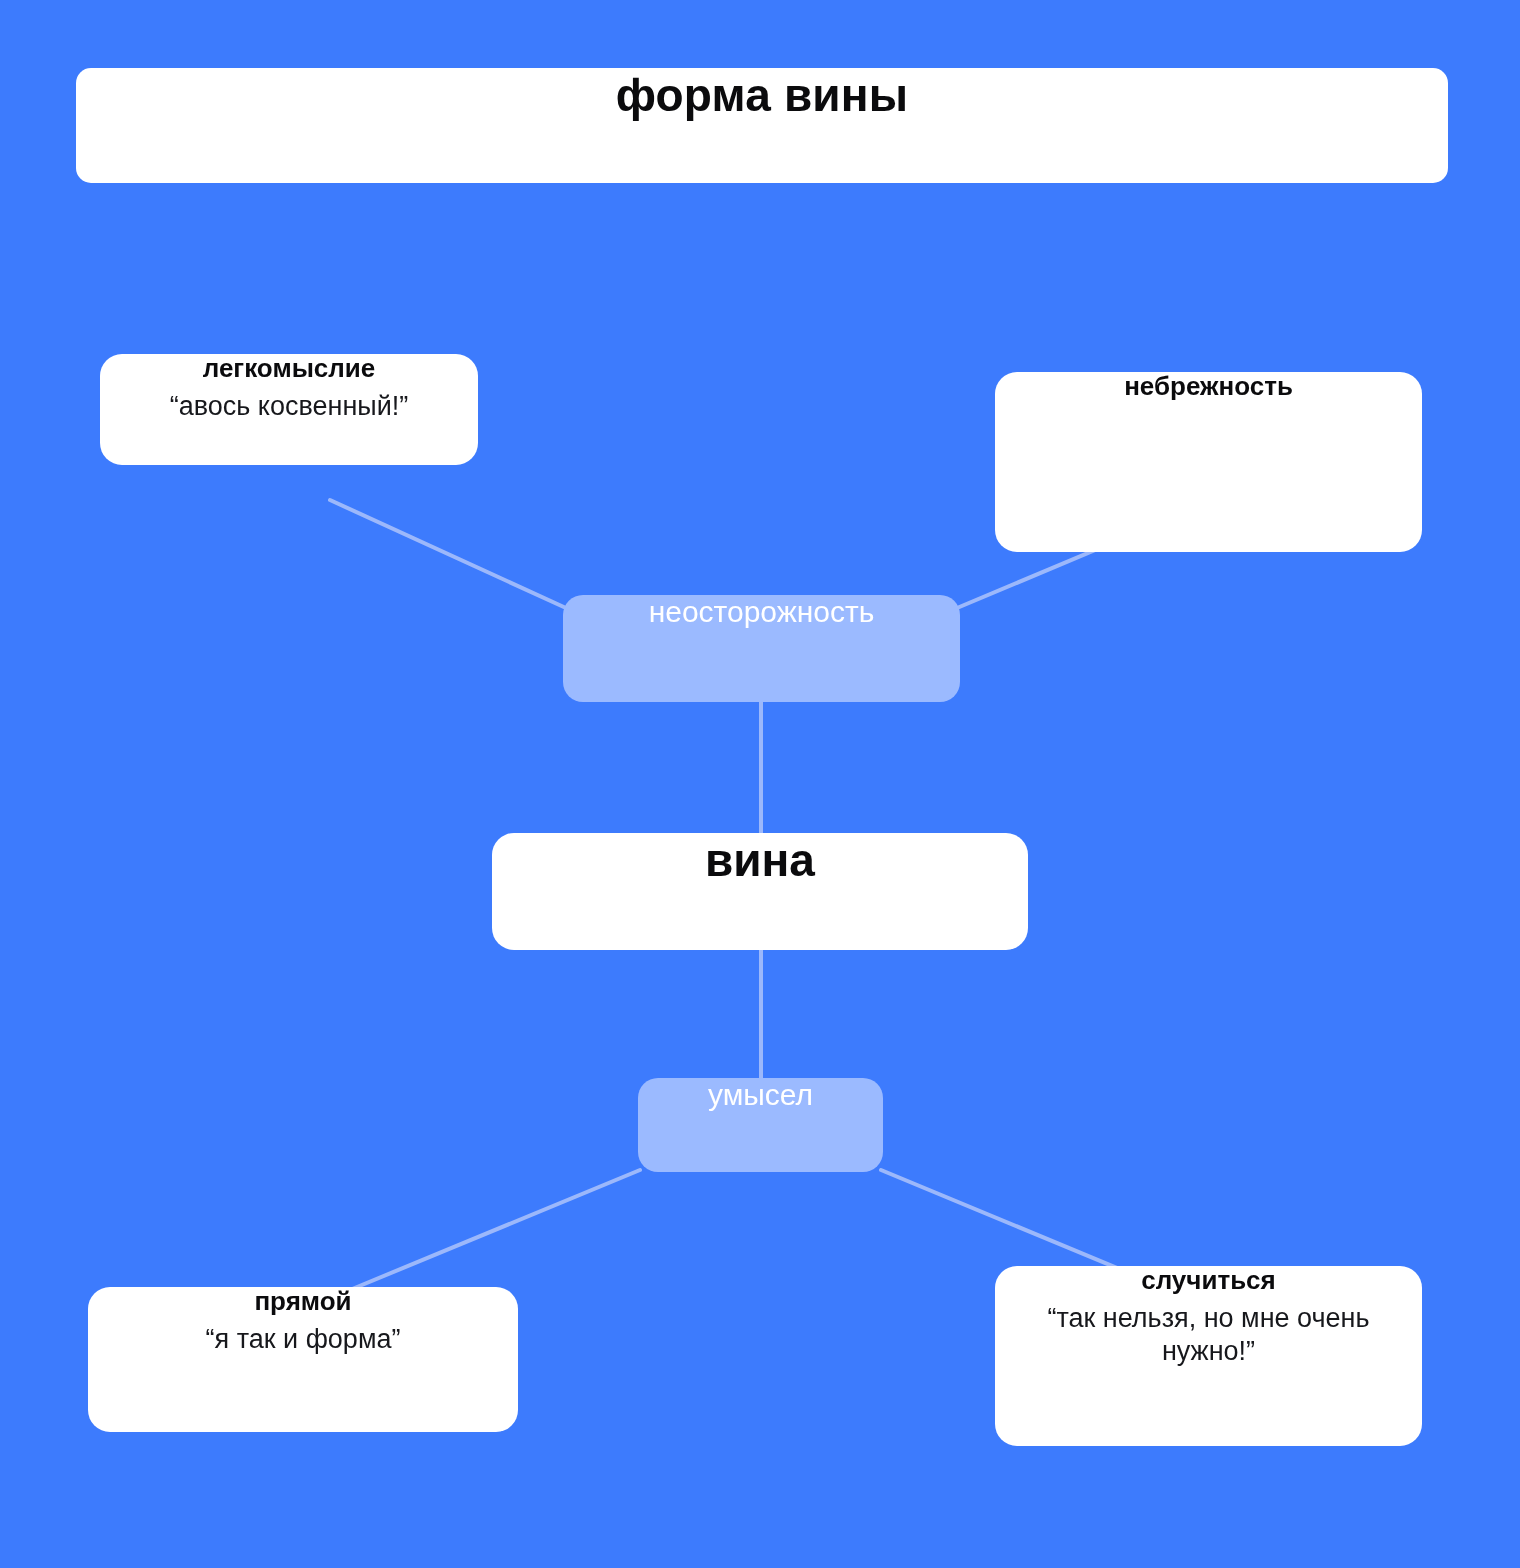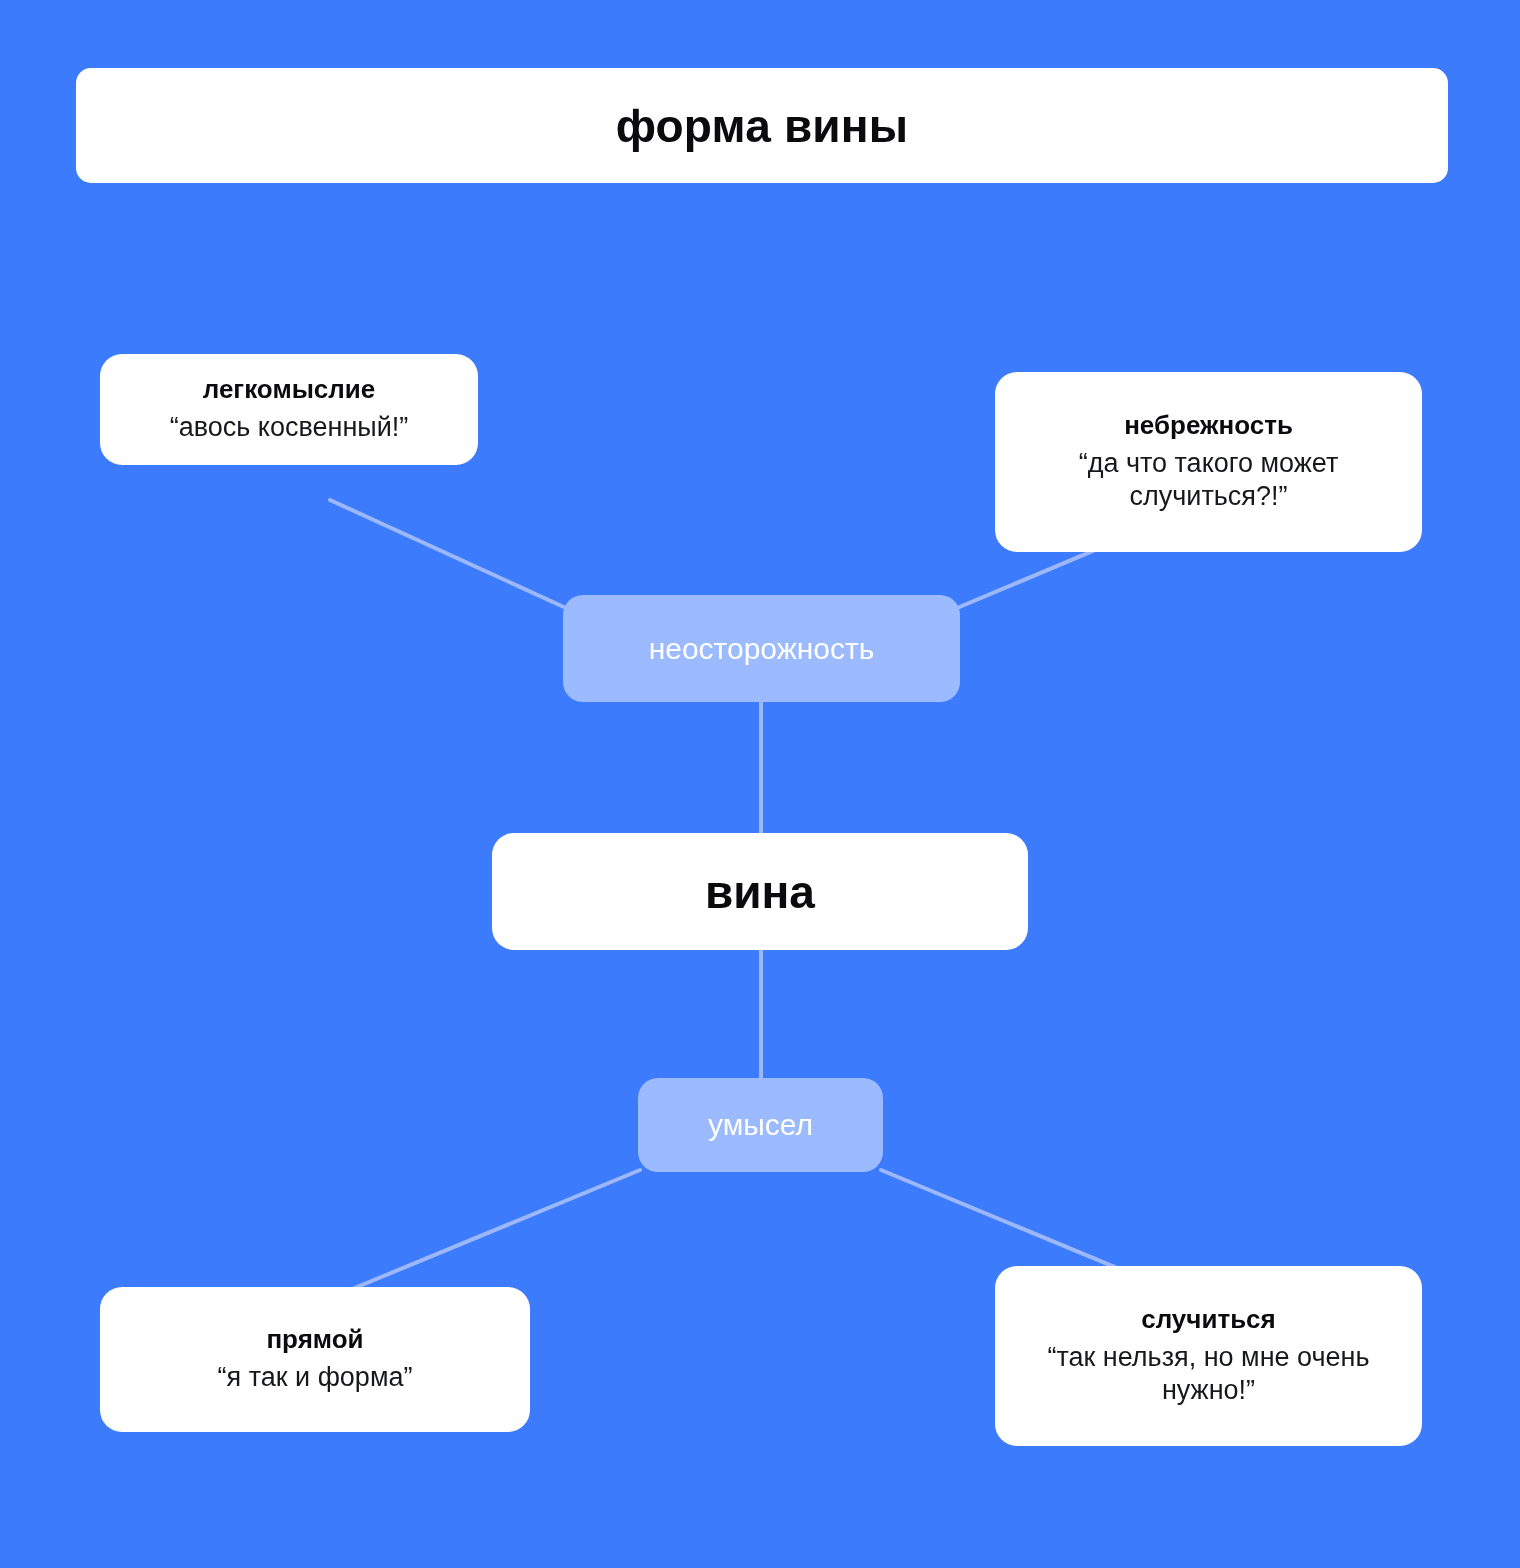--- a/index.html
+++ b/index.html
@@ -24,21 +24,21 @@
     top: 0;
     width: 1520px;
     height: 1568px;
   }
   .node {
     position: absolute;
     box-sizing: border-box;
     display: flex;
     flex-direction: column;
     align-items: center;
-    justify-content: center;
+    justify-content: flex-start;
     text-align: center;
     z-index: 2;
   }
   .node-white {
     background: #ffffff;
     border-radius: 22px;
   }
   .node-blue {
     background: #9bbaff;
     border-radius: 20px;
@@ -97,36 +97,35 @@
     <div class="title-text">форма вины</div>
   </div>
 
   <div class="node node-white" style="left:100px; top:354px; width:378px; height:111px;">
     <div class="leaf-title">легкомыслие</div>
     <div class="leaf-quote">“авось косвенный!”</div>
   </div>
 
   <div class="node node-white" style="left:995px; top:337px; width:427px; height:180px;margin-top:35px;">
     <div class="leaf-title">небрежность</div>
-    <div class="leaf-quote">“да что такого может случиться?!”</div>
   </div>
 
   <div class="node node-blue" style="left:563px; top:595px; width:397px; height:107px;">
     <div class="branch-text">неосторожность</div>
   </div>
 
   <div class="node node-white" style="left:492px; top:833px; width:536px; height:117px;">
     <div class="root-text">вина</div>
   </div>
 
   <div class="node node-blue" style="left:638px; top:1078px; width:245px; height:94px;">
     <div class="branch-text">умысел</div>
   </div>
 
-  <div class="node node-white" style="left:100px; top:1287px; width:430px; height:145px;">
+  <div class="node node-white" style="left:88px; top:1287px; width:430px; height:145px;">
     <div class="leaf-title">прямой</div>
     <div class="leaf-quote">“я так и форма”</div>
   </div>
 
   <div class="node node-white" style="left:995px; top:1266px; width:427px; height:180px;">
     <div class="leaf-title">случиться</div>
     <div class="leaf-quote">“так нельзя, но мне очень нужно!”</div>
   </div>
 
 </div>

